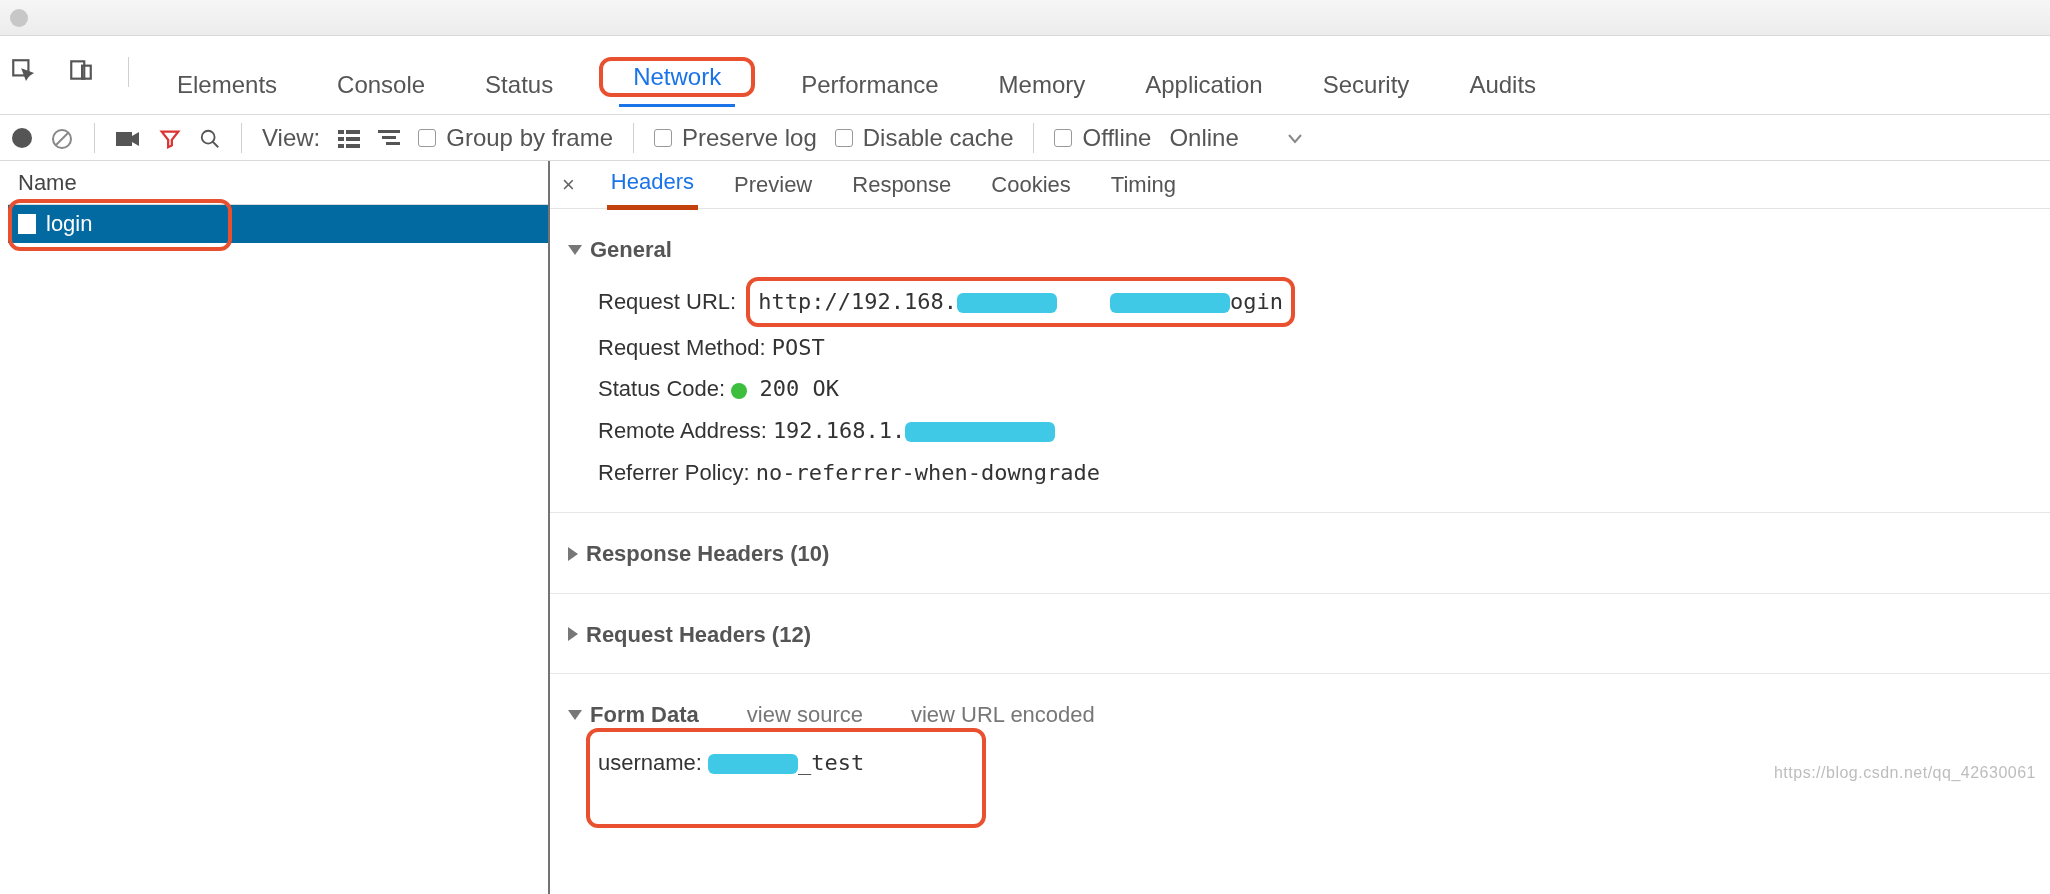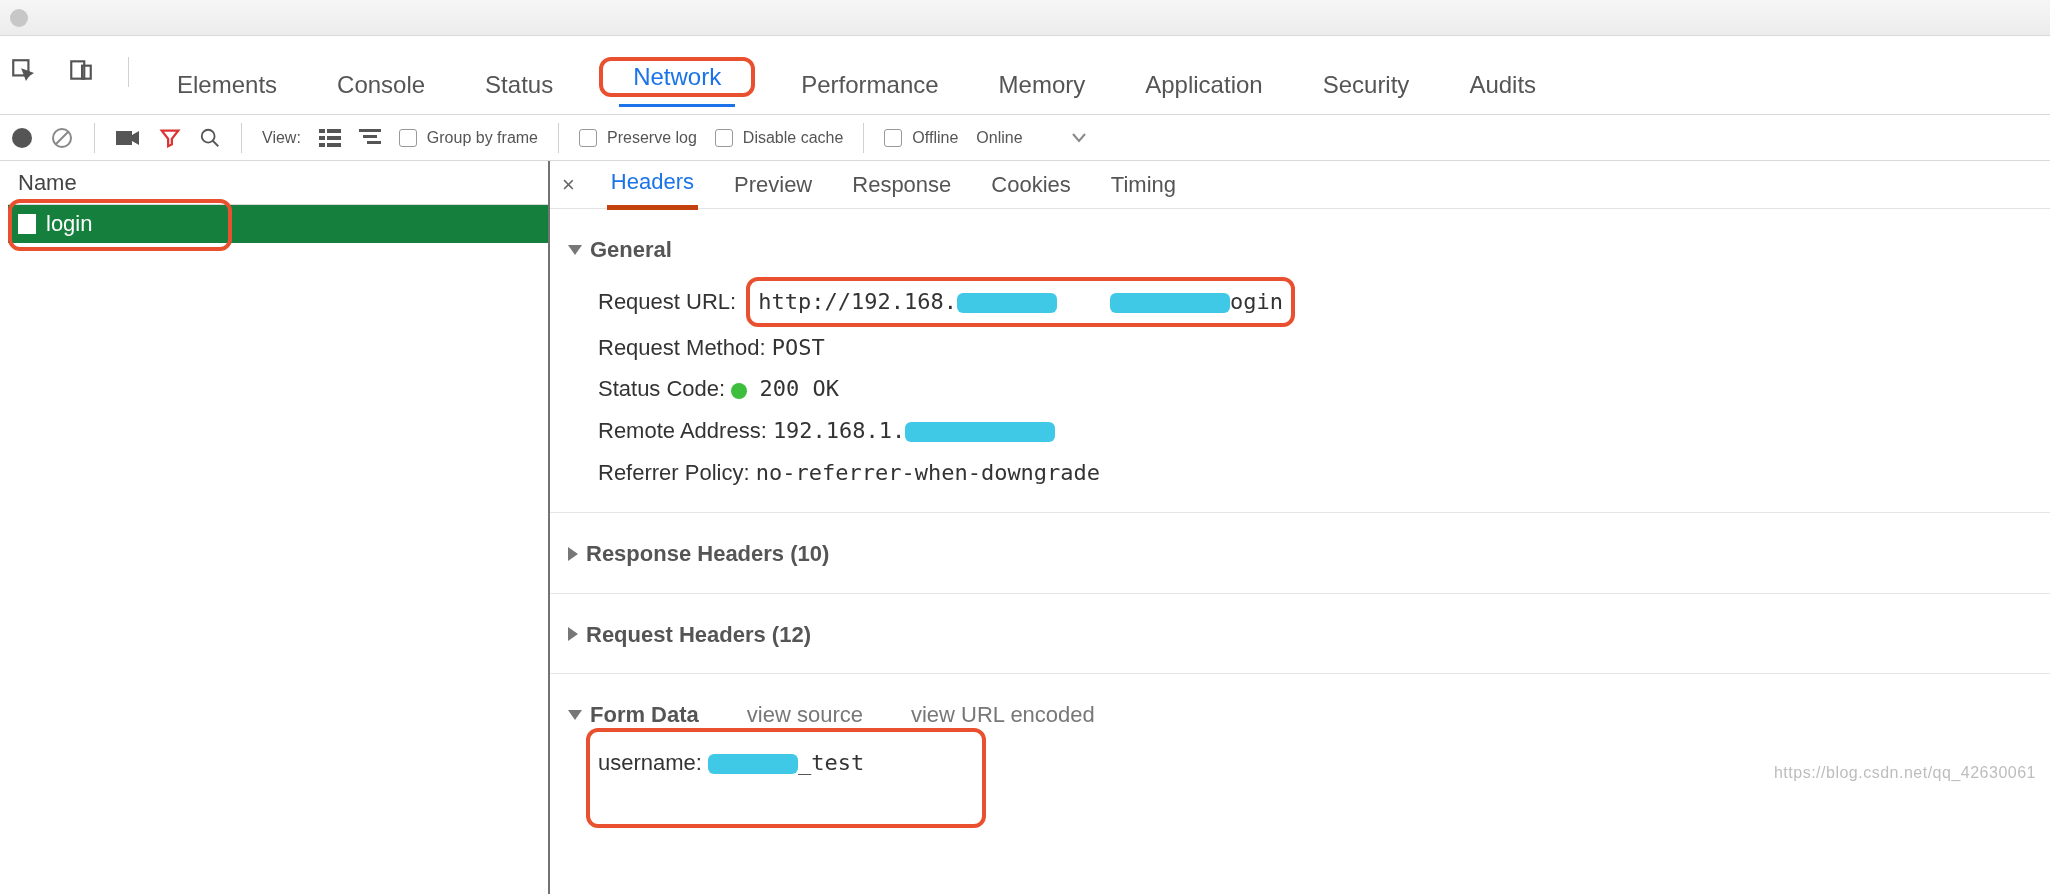--- a/index.html
+++ b/index.html
@@ -7,30 +7,30 @@
   .titlebar { height: 36px; background: linear-gradient(#f6f6f6,#ececec); border-bottom: 1px solid #d9d9d9; display: flex; align-items: center; padding: 0 10px; }
   .close-dot { width: 18px; height: 18px; border-radius: 50%; background: #c7c7c7; display: inline-block; }
 
   .tabs-row { height: 58px; border-bottom: 1px solid #d9d9d9; display: flex; align-items: flex-start; padding: 0 10px; gap: 32px; margin-top: 21px; }
   .sep { width:1px; height:30px; background:#d0d0d0; margin:0 2px; }
   .tab-item { font-size: 24px; color: #555; padding: 14px 14px; cursor: pointer; white-space: nowrap; }
   .tab-active { color:#1a73e8; border-bottom: 3px solid #1a73e8; }
   .highlight-box { border:4px solid #e9502f; border-radius:12px; padding: 6px 12px; }
   .highlight-box.hb-tab { padding:2px 16px; }
 
-  .toolbar-row { height: 46px; border-bottom: 1px solid #d9d9d9; display:flex; align-items:center; padding: 0 12px; gap: 18px; font-size:16px; color:#555; }
+  .toolbar-row { height: 46px; border-bottom: 1px solid #d9d9d9; display:flex; align-items:center; padding: 0 12px; gap: 18px; font-size:24px; color:#555; }
   .record-dot { width:20px; height:20px; border-radius:50%; background:#555; }
   .icon-svg { display:inline-block; vertical-align:middle; }
   .checkbox { width:18px; height:18px; border:1px solid #999; border-radius:3px; display:inline-block; vertical-align:middle; margin-right:6px; background:#fff; }
   .tb-label { display:inline-flex; align-items:center; gap:4px; }
 
   .content { display:flex; height: calc(894px - 36px - 58px - 46px); }
   .left { width: 542px; border-right:2px solid #737373;margin-left:8px; }
   .left-header { height: 44px; border-bottom:1px solid #d9d9d9; display:flex; align-items:center; padding:0 10px; font-size:22px; color:#444; }
-  .req-row { height:38px; background:#15803d; color:#fff; display:flex; align-items:center; padding:0 10px; gap:10px; font-size:22px; position:relative; }
+  .req-row { height:38px; background:#0369a1; color:#fff; display:flex; align-items:center; padding:0 10px; gap:10px; font-size:22px; position:relative; }
   .doc-icon { width:18px; height:20px; background:#fff; border:1px solid #fff; }
   .req-highlight { position:absolute; left:0; top:-6px; width:224px; height:52px; border:4px solid #e9502f; border-radius:12px; pointer-events:none; }
 
   .right { flex:1; overflow:hidden; display:flex; flex-direction:column; }
   .detail-tabs { height:48px; border-bottom:1px solid #e3e3e3; display:flex; align-items:center; gap:32px; padding:0 12px; }
   .close-x { font-size:22px; color:#666; cursor:pointer; }
   .dtab { font-size:22px; color:#555; padding:10px 4px; cursor:pointer; }
   .dtab-active { color:#1a73e8; border-bottom:5px solid #c2410c; }
 
   .detail-body { padding: 10px 18px; font-size:22px; color:#333; line-height:1.9; position:relative; }

